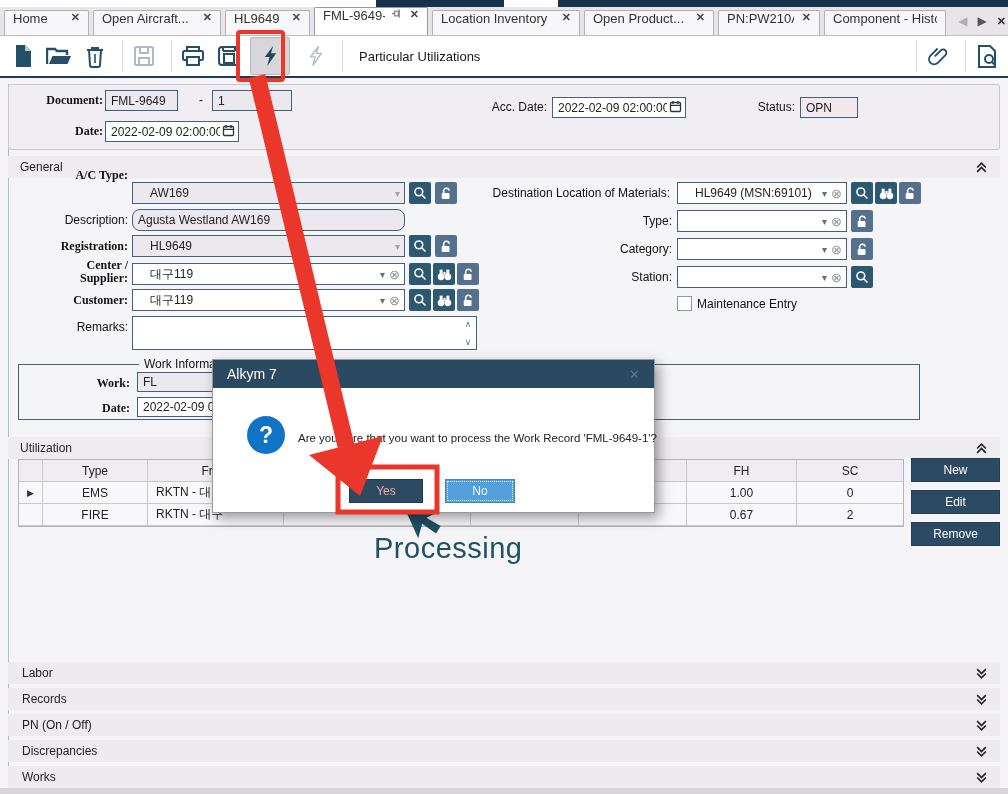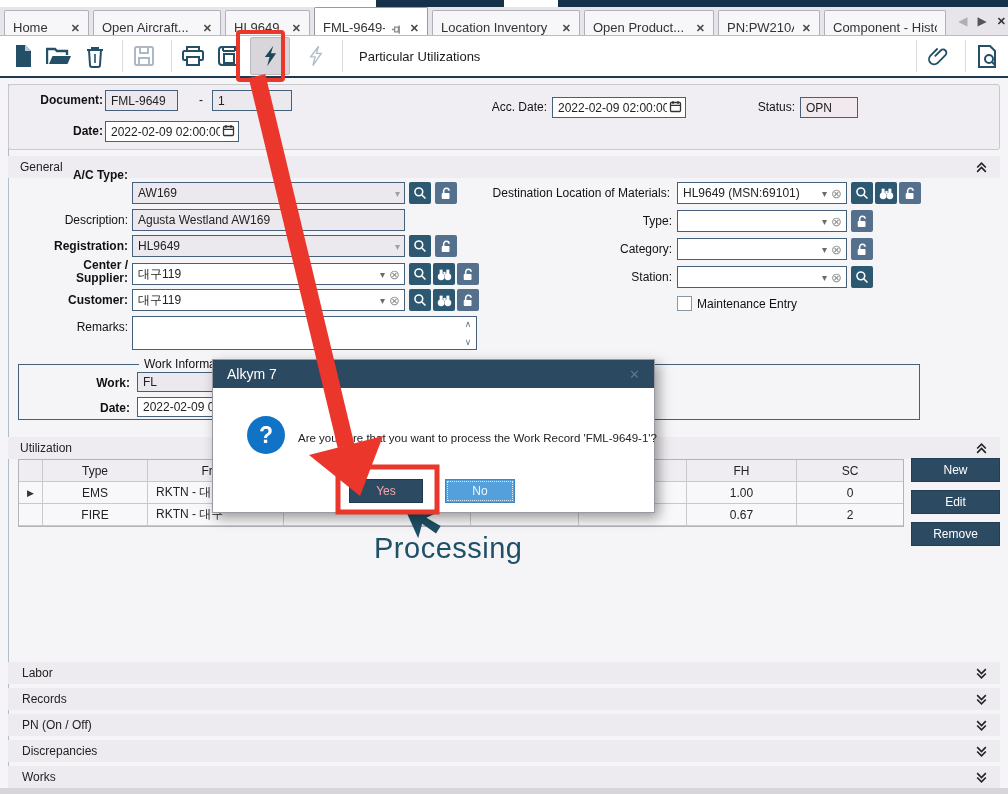--- a/index.html
+++ b/index.html
@@ -6,55 +6,55 @@
   #app{position:relative;width:1008px;height:794px;background:#f5f4f6;overflow:hidden;
        font-family:"Liberation Sans",sans-serif;}
   .abs{position:absolute;}
   
   .topstrip{position:absolute;top:0;left:0;right:0;height:7px;background:#fff;}
   .topstrip .dark{position:absolute;left:376px;right:0;top:0;bottom:0;background:#16324a;}
   .topstrip .notch{position:absolute;left:504px;width:54px;top:0;bottom:0;background:#fff;}
   
   .tabbar{position:absolute;top:7px;left:0;right:0;height:29px;background:#e7e4ea;
           border-bottom:1px solid #bdbac2;display:flex;align-items:flex-end;padding-left:4px;box-sizing:border-box;overflow:hidden;}
-  .tab{height:25px;display:flex;align-items:flex-end;background:#f7f6f8;border:1px solid #b3b0b9;border-bottom:none;
+  .tab{height:25px;display:flex;align-items:flex-start;background:#f7f6f8;border:1px solid #b3b0b9;border-bottom:none;
        border-radius:2px 2px 0 0;margin-right:4px;font-size:13px;color:#333;padding:0 8px;box-sizing:border-box;flex:none;}
   .tab .lab{flex:1;overflow:hidden;white-space:nowrap;}
   .tab .x{font-size:11px;font-weight:bold;color:#4a4a4a;margin-left:8px;}
   .tab.active{background:#fff;height:28px;border-color:#9a98a0;position:relative;z-index:2;}
   .tabnav{margin-left:auto;display:flex;align-items:center;height:100%;padding:0 2px;gap:10px;font-size:12px;}
   
   .toolbar{position:absolute;top:36px;left:0;right:0;height:40px;background:#fff;border-bottom:2px solid #1e3a52;
            display:flex;align-items:center;padding-left:8px;box-sizing:content-box;}
   .tbtn{width:30px;height:30px;display:flex;align-items:center;justify-content:center;margin-right:6px;color:#235066;flex:none;}
   .tbtn.pressed{background:#d8d6da;border:1px solid #bcbac0;border-radius:2px;width:38px;height:36px;}
   .tbtn.disabled{color:#b2bfc9;}
   .tsep{width:1px;height:32px;background:#dddbe0;margin:0 6px;flex:none;}
   .ttitle{font-size:13px;color:#1a1a1a;margin-left:10px;}
   .tright{margin-left:auto;display:flex;align-items:center;}
   
   .lbl{position:absolute;font-size:12px;color:#111;white-space:nowrap;text-align:right;}
-  .lbl.b{font-weight:bold;}
+  .lbl.b{font-weight:bold;font-family:Liberation Serif, serif;}
   input.fld{position:absolute;border:1px solid #44607a;font-family:"Liberation Sans",sans-serif;font-size:12px;
             padding:1px 5px;color:#222;background:#fff;box-sizing:border-box;height:21px;}
   input.fld.ro{background:#ece9ee;}
   input.fld.pink{background:#f2e9ee;}
   .calic{position:absolute;width:14px;height:14px;color:#333;}
   
   .docpanel{position:absolute;left:8px;right:8px;top:84px;height:64px;background:#f1eef3;
             border:1px solid #cac7ce;border-radius:3px;}
   .sechead{position:absolute;left:8px;right:8px;height:22px;background:#efecf1;display:flex;align-items:center;
            padding:0 12px;font-size:12px;color:#222;box-sizing:border-box;}
   .sechead .sp{flex:1;}
   .chev{width:13px;height:13px;color:#222;flex:none;}
   
   .combo{position:absolute;border:1px solid #44607a;background:#fff;display:flex;align-items:center;
          font-size:12px;color:#222;height:22px;box-sizing:border-box;padding-left:5px;}
   .combo.ro{background:#ece9ee;}
-  .combo .val{flex:1;overflow:hidden;white-space:nowrap;}
+  .combo .val{flex:1;overflow:hidden;white-space:nowrap;margin-left:12px;}
   .combo .dd{color:#6b6b6b;font-size:10px;padding:0 4px;flex:none;}
   .combo.ro .dd{color:#a0a0a8;}
   .combo .clr{color:#8f8f8f;font-size:13px;padding-right:4px;flex:none;line-height:1;}
   .sqbtn{position:absolute;width:22px;height:22px;display:flex;align-items:center;justify-content:center;
          border-radius:2px;background:#2d5872;color:#fff;box-sizing:border-box;}
   .sqbtn.lock{background:#54708c;}
   
   .remarks{position:absolute;border:1px solid #44607a;background:#fff;box-sizing:border-box;}
   .remarks .rail{position:absolute;right:1px;top:1px;bottom:1px;width:14px;display:flex;flex-direction:column;
                  justify-content:space-between;align-items:center;font-size:9px;color:#607d94;padding:1px 0;}
@@ -272,21 +272,21 @@
       </svg>
   </div>
   <div class="sqbtn lock" style="left:435px;top:182px">
     <svg width="14" height="15" viewBox="0 0 18 19">
         <path d="M6 9V6.5A3.5 3.5 0 0113 6" fill="none" stroke="#fff" stroke-width="2"></path>
         <rect x="3.5" y="9" width="10" height="7.5" rx="1" fill="#fff"></rect>
       </svg>
   </div>
 
   <span class="lbl" style="left:10px;width:118px;top:213px">Description:</span>
-  <input class="fld ro" style="left: 132px; top: 209px; width: 273px; height: 22px;" readonly="" value="Agusta Westland AW169">
+  <input class="fld ro" style="left: 132px; top: 209px; width: 273px; height: 22px; border-radius: 8px;" readonly="" value="Agusta Westland AW169">
 
   <span class="lbl b" style="left:10px;width:118px;top:239px">Registration:</span>
   <div class="combo ro" style="left:132px;top:235px;width:273px">
     <span class="val">HL9649</span>
     <span class="dd">▾</span>
   </div>
   <div class="sqbtn" style="left:409px;top:235px">
     <svg width="14" height="14" viewBox="0 0 18 18">
         <circle cx="7.5" cy="7.5" r="5" fill="none" stroke="#fff" stroke-width="2"></circle>
         <path d="M11.5 11.5L16 16" stroke="#fff" stroke-width="2"></path>

